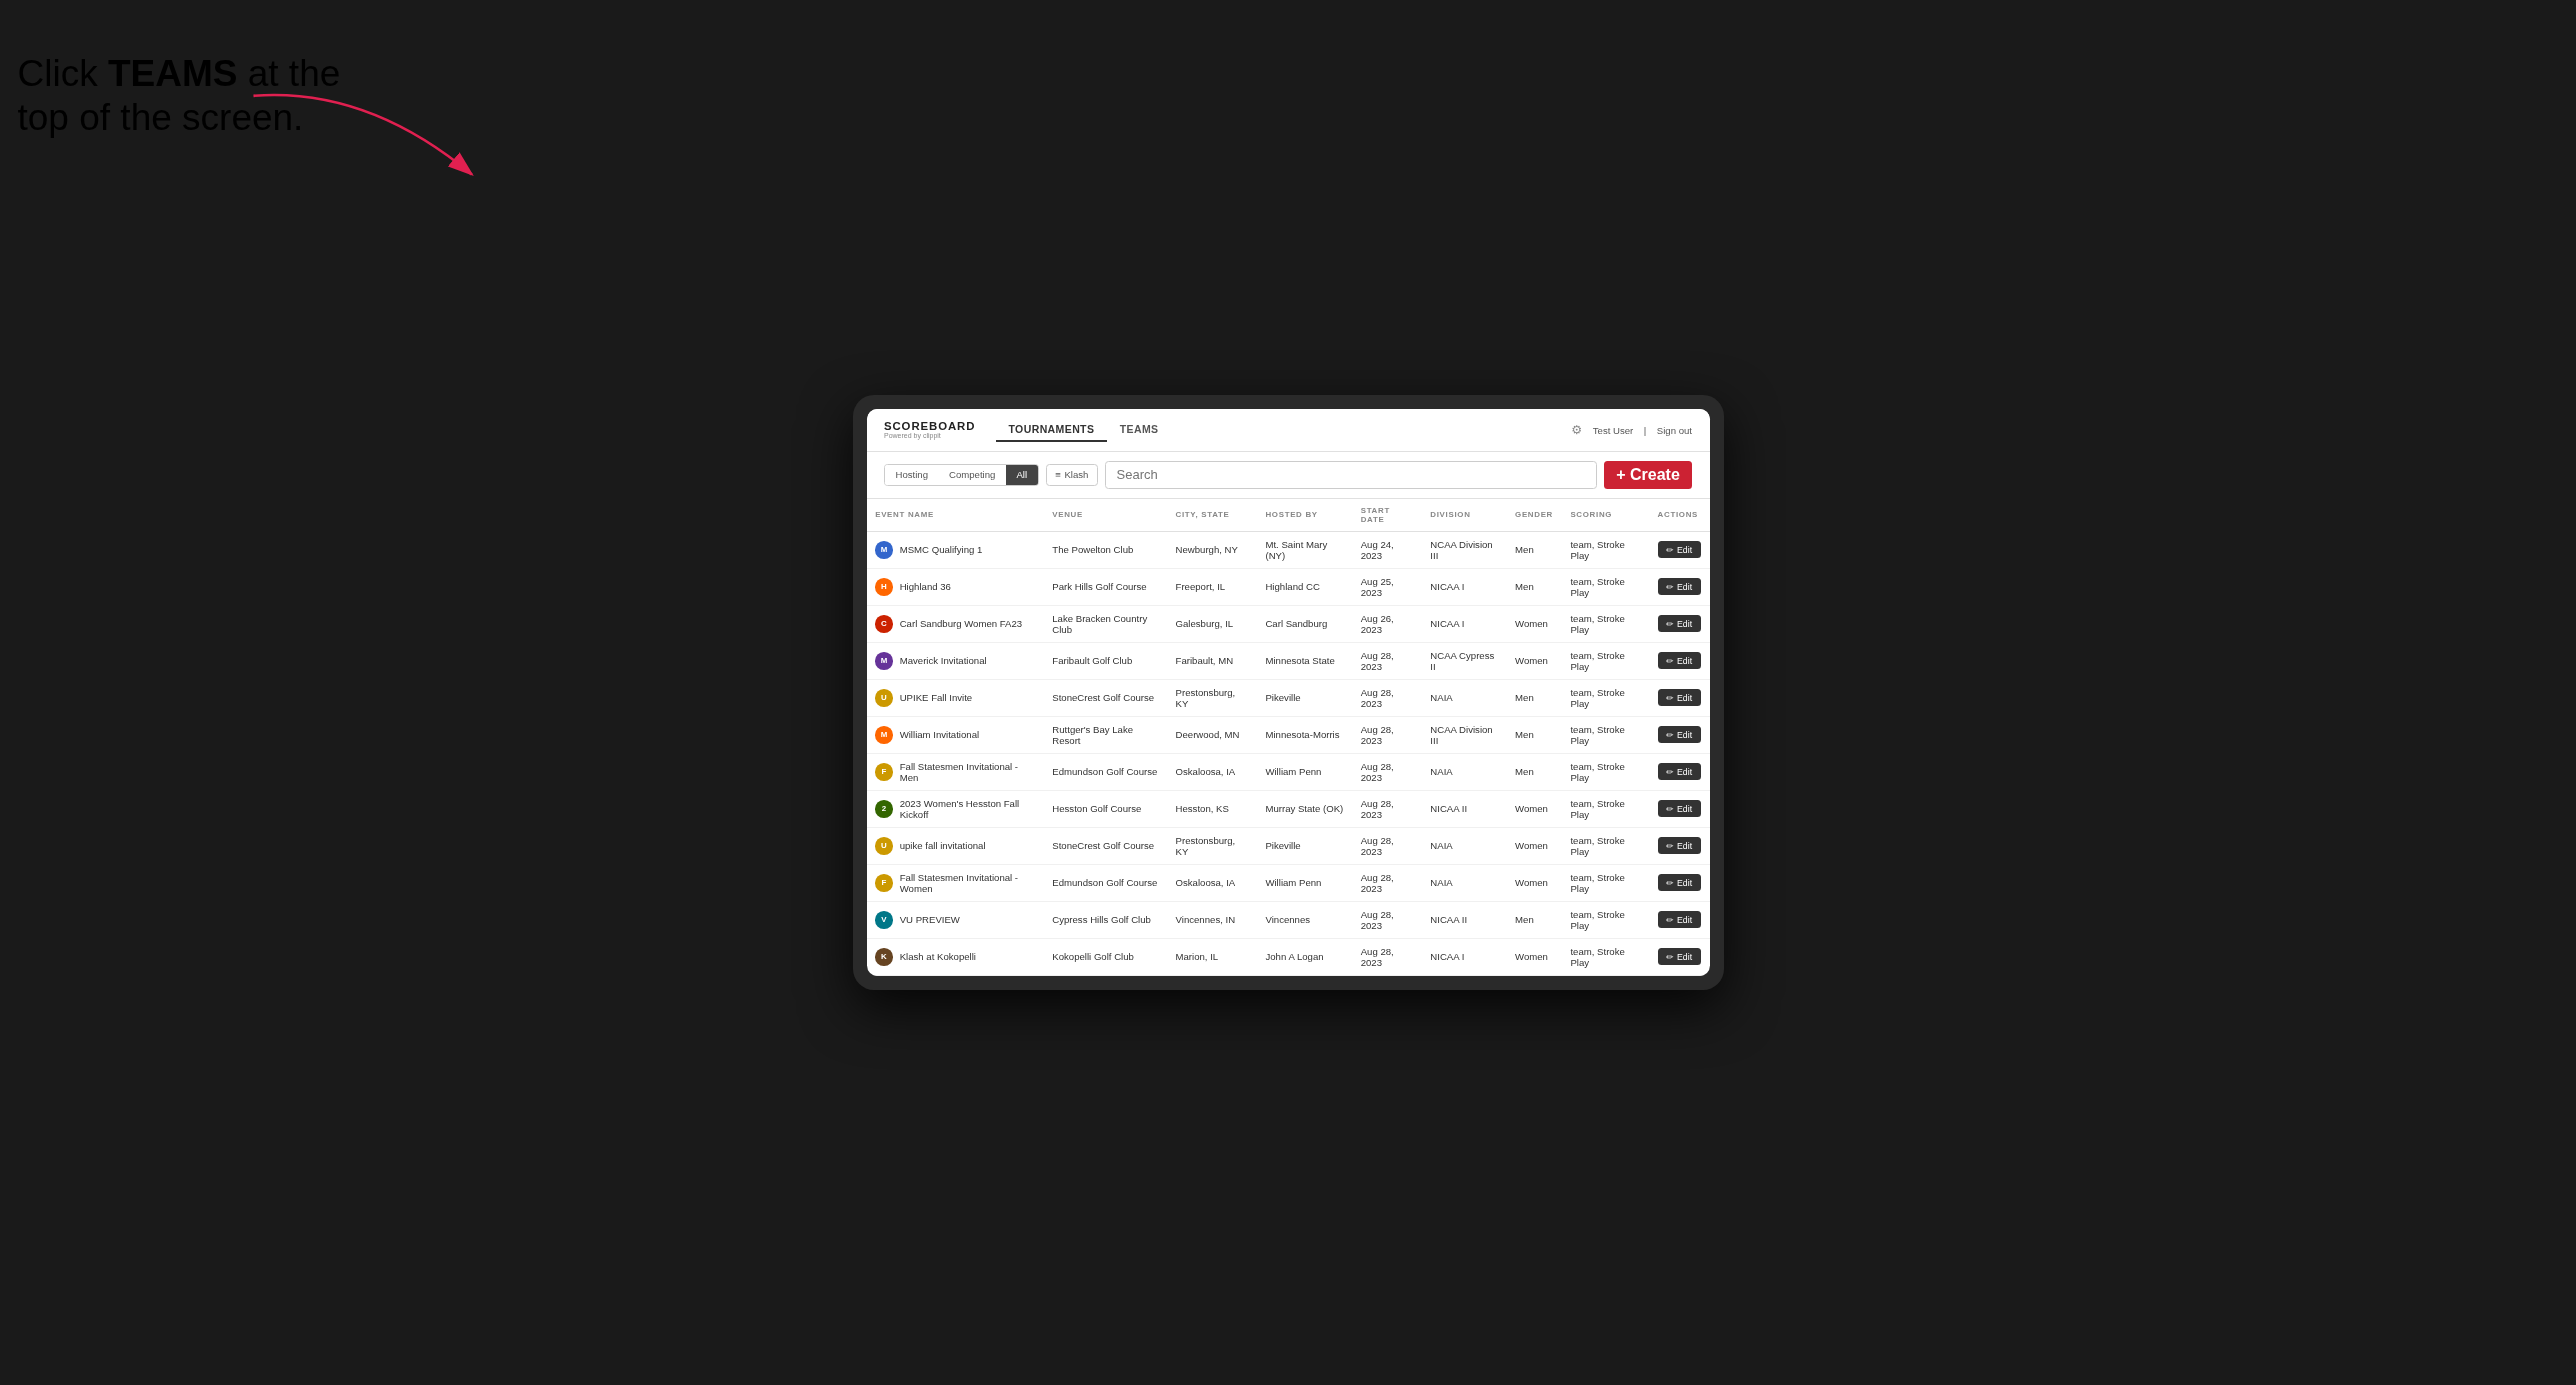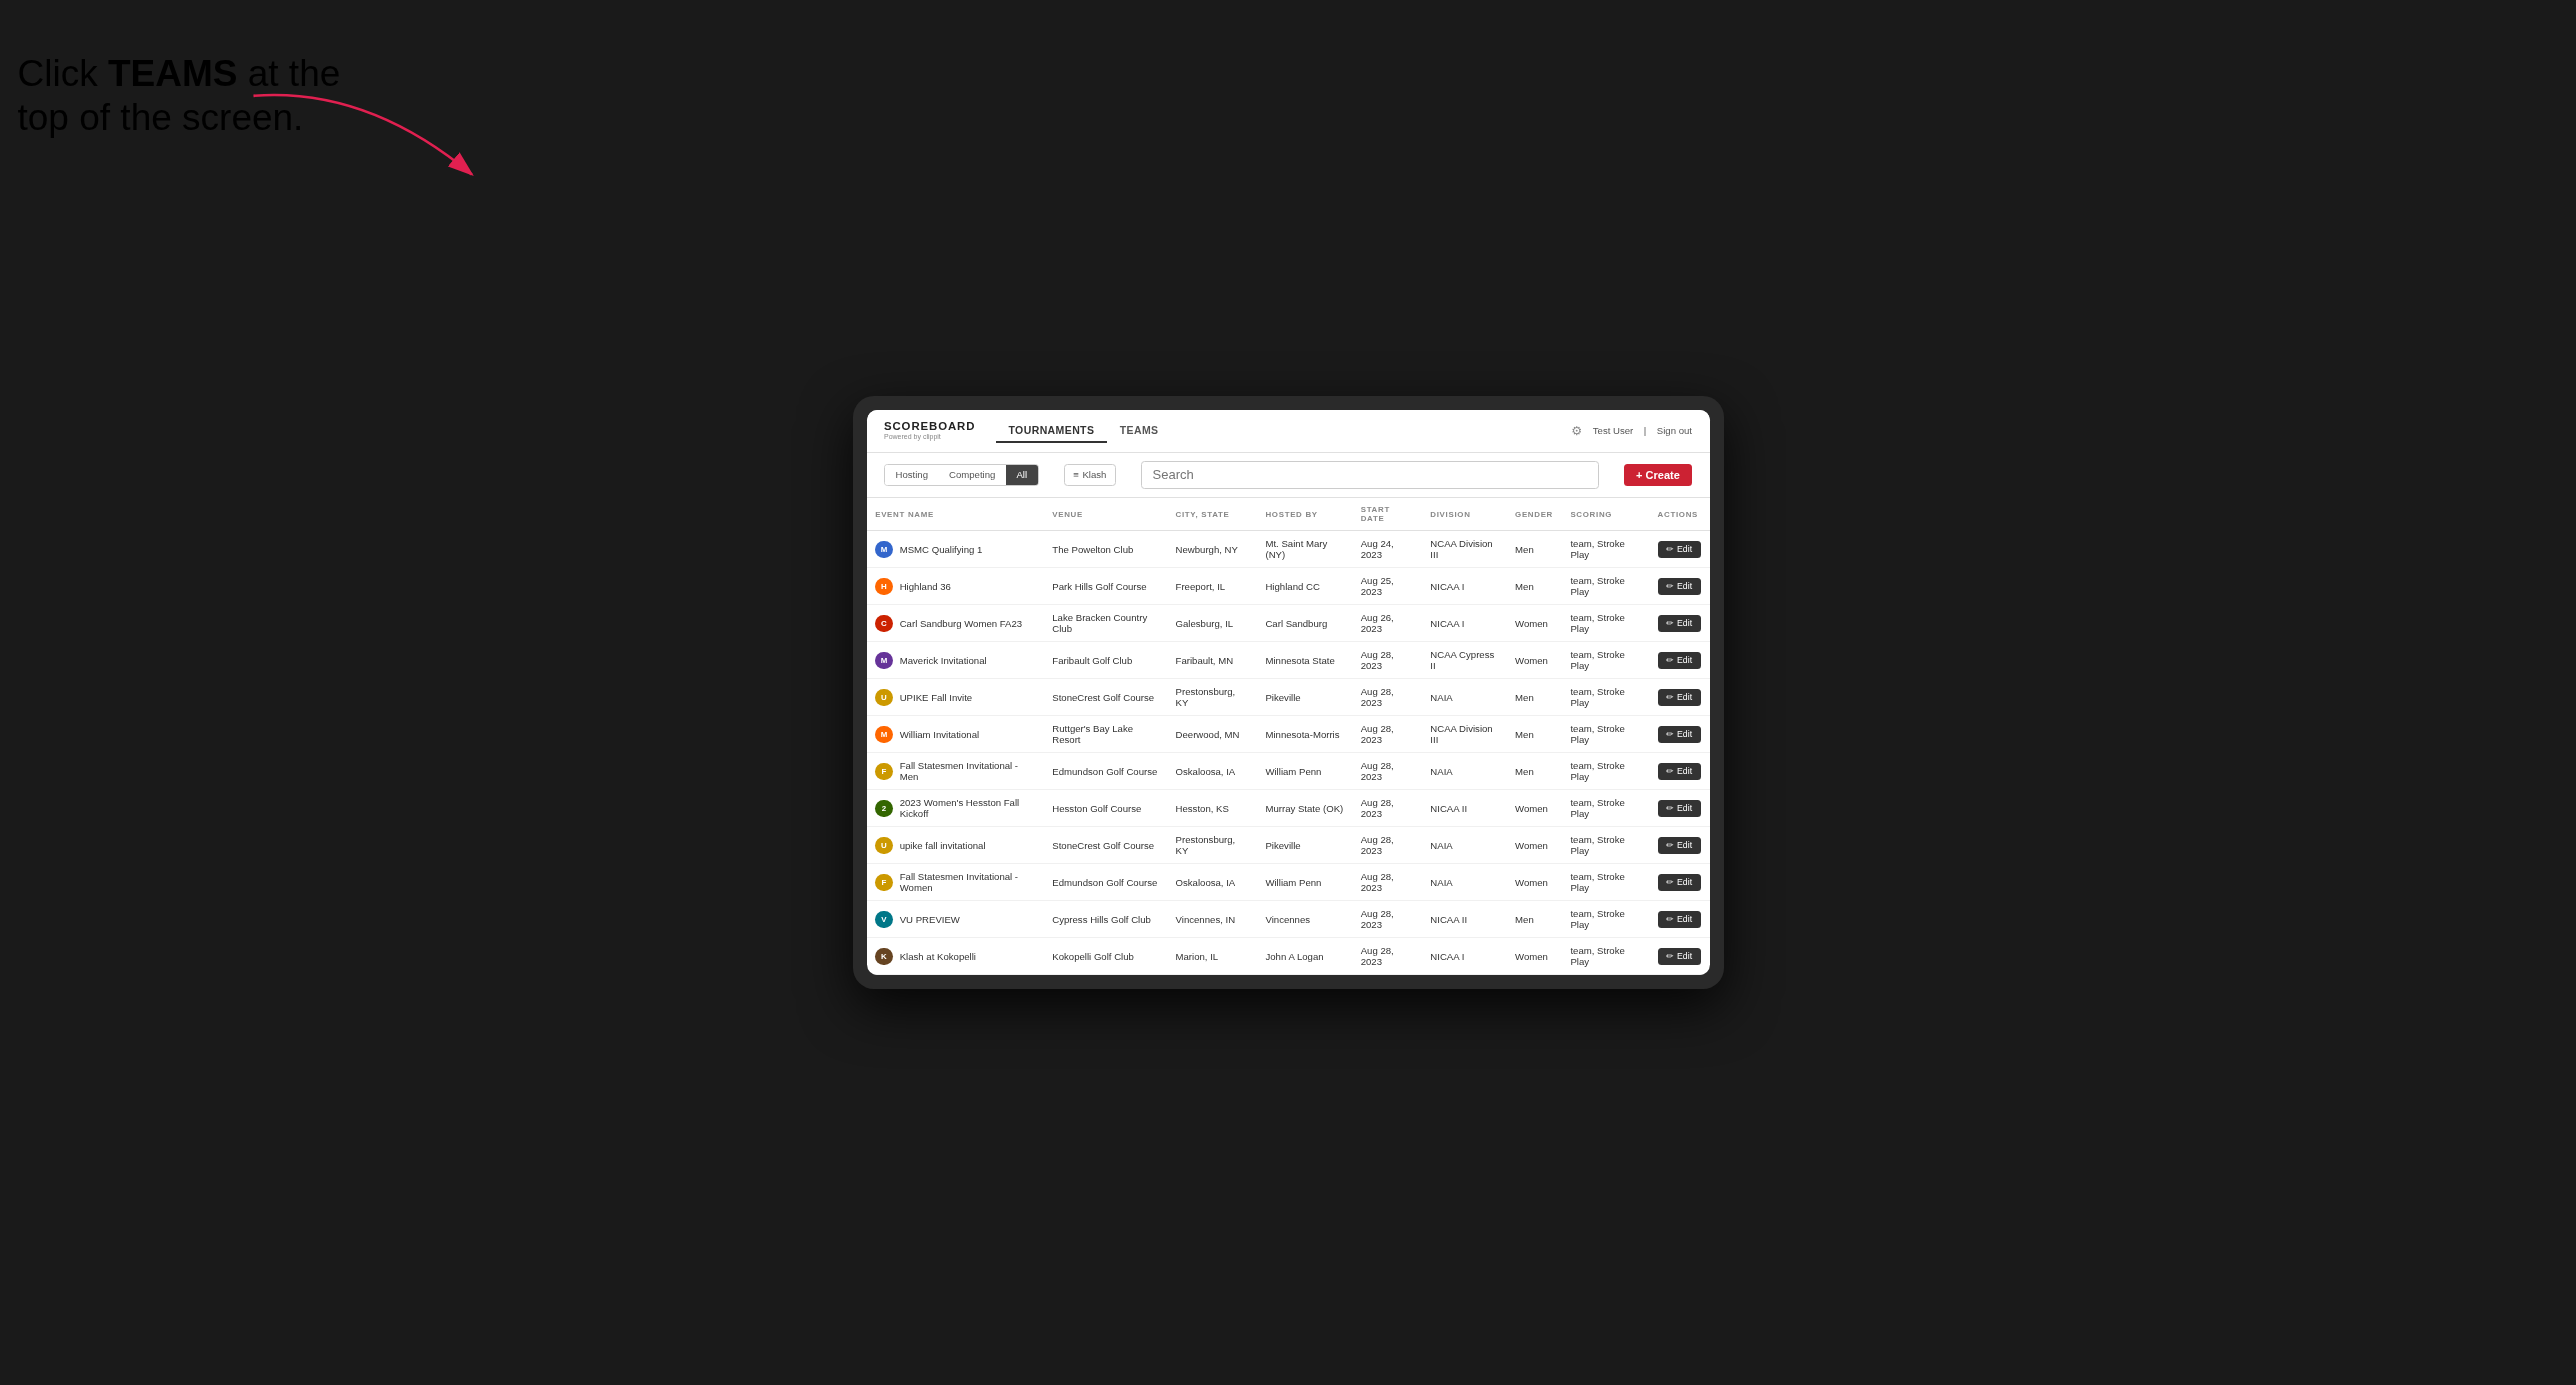--- a/index.html
+++ b/index.html
@@ -118,21 +118,21 @@
       font-size: 12.2px;
       color: #888;
       cursor: pointer;
     }
 
     
     .toolbar {
       display: flex;
       align-items: center;
       padding: 8.7px 17.5px;
-      gap: 25px;
+      gap: 7px;
       border-bottom: 0.9px solid #e0e0e0;
     }
 
     .filter-btn-group {
       display: flex;
       gap: 0;
       border: 0.9px solid #ccc;
       border-radius: 3.5px;
       overflow: hidden;
     }
@@ -174,21 +174,21 @@
       outline: none;
       color: #555;
     }
 
     .create-btn {
       padding: 5.2px 12.2px;
       background: #cc2233;
       color: #fff;
       border: none;
       border-radius: 3.5px;
-      font-size: 11px;
+      font-size: 16px;
       font-weight: 600;
       cursor: pointer;
       white-space: nowrap;
     }
 
     
     .table-container {
       overflow-x: auto;
     }
 

